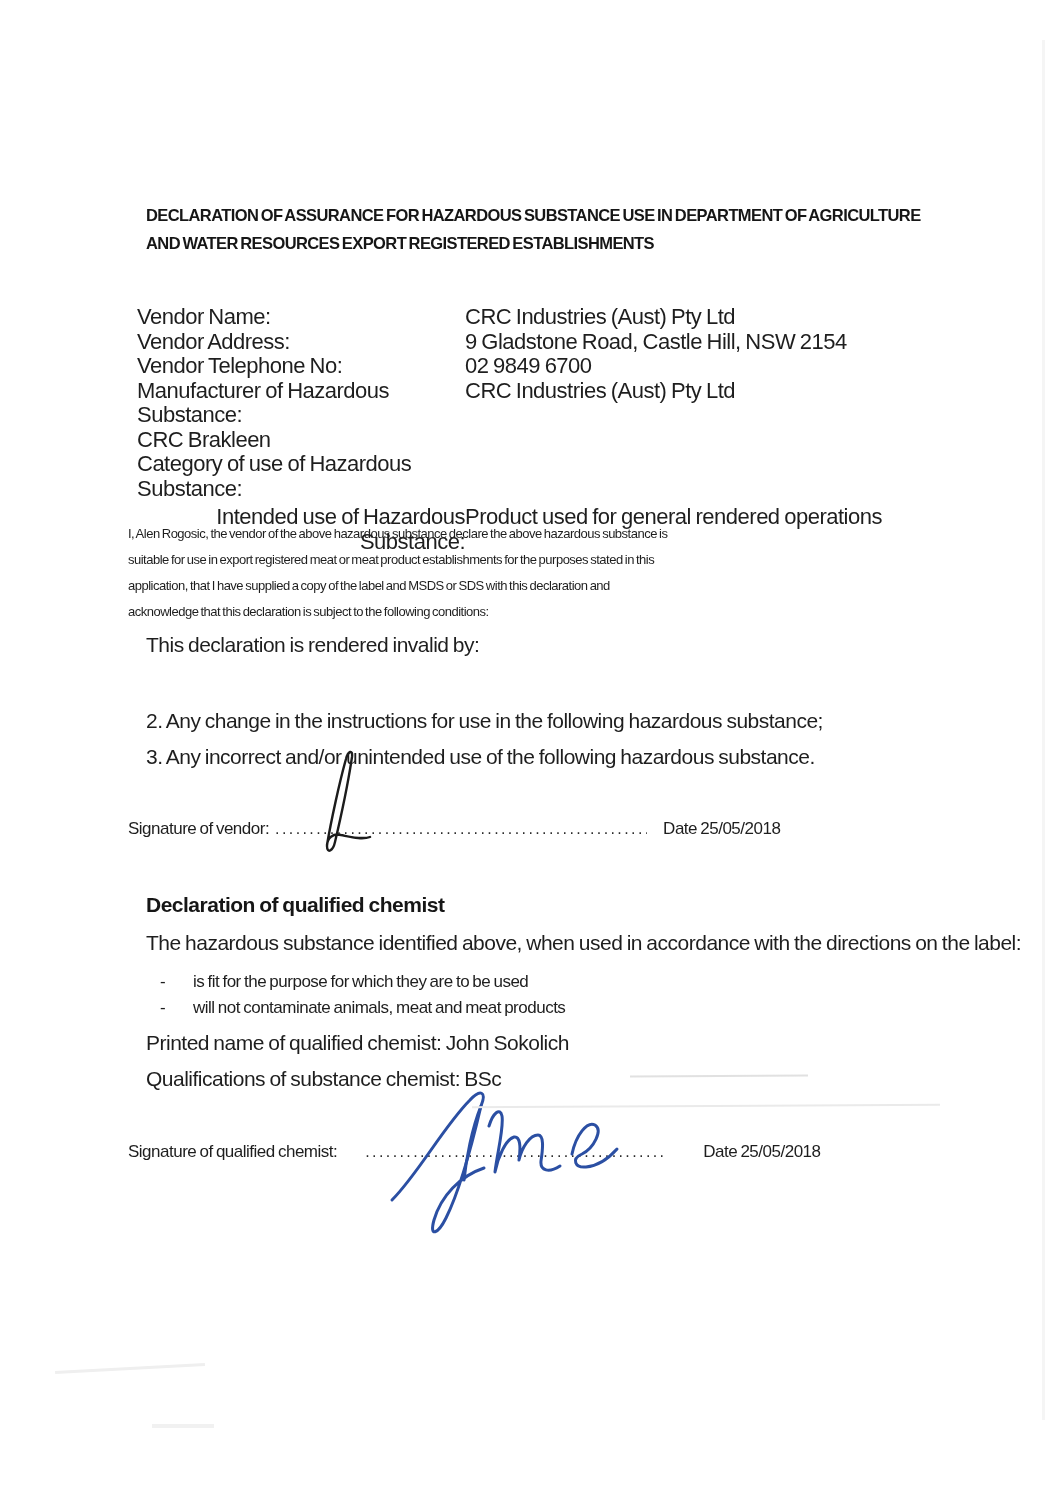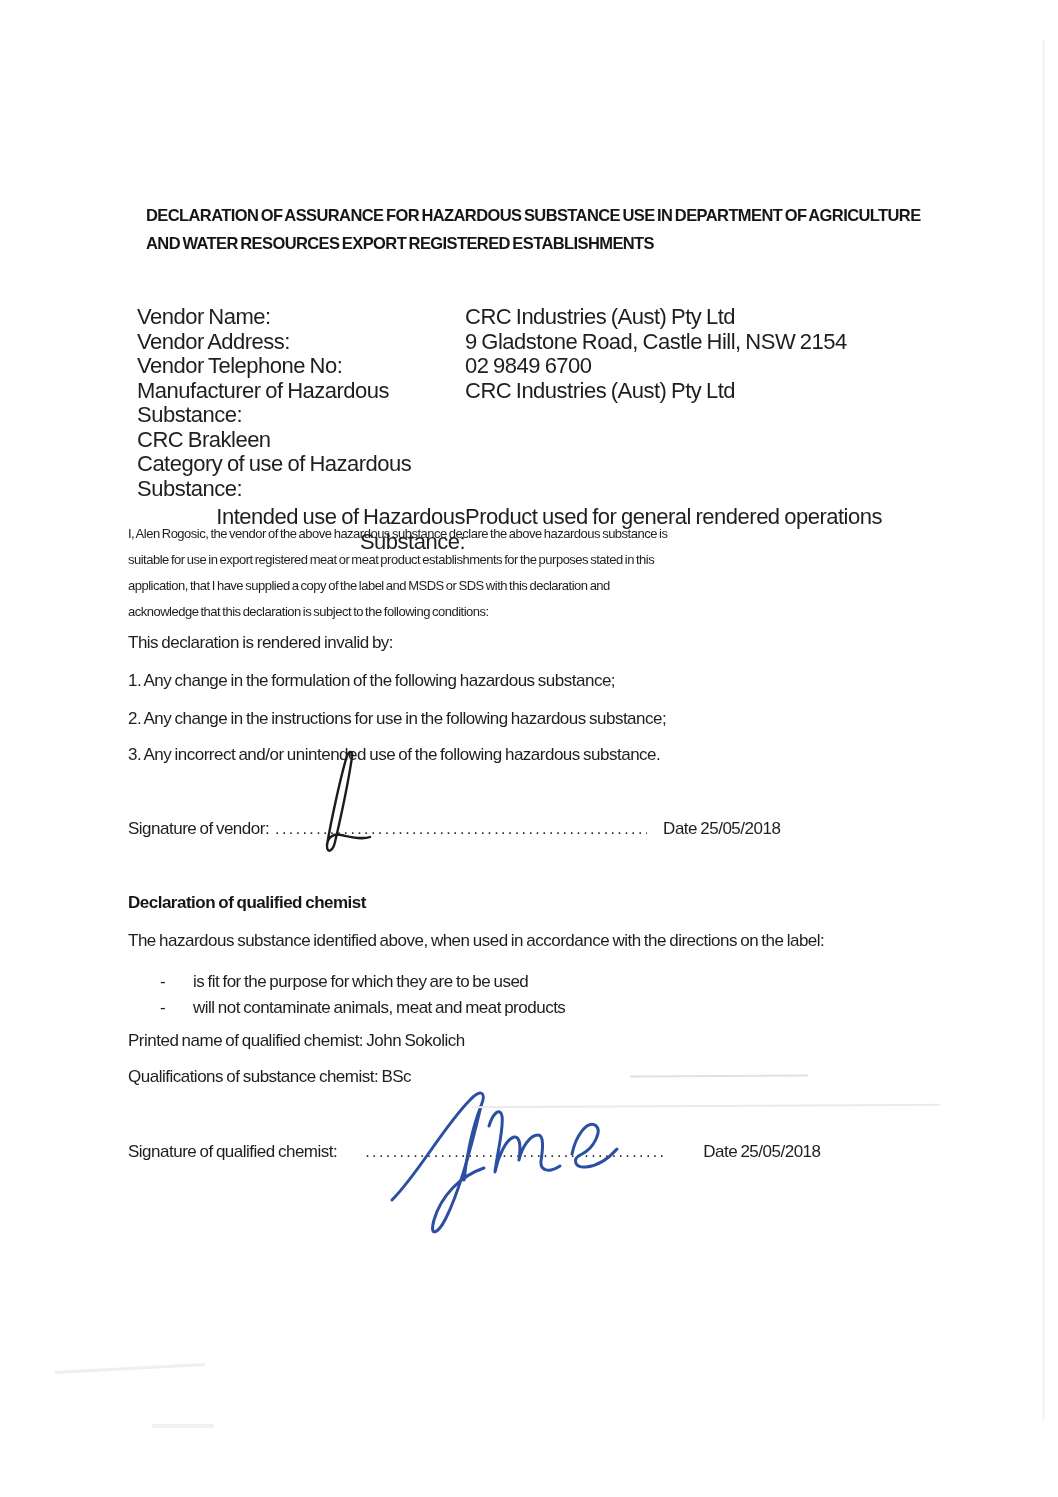--- a/index.html
+++ b/index.html
@@ -22,21 +22,21 @@
   }
   .info{left:137px;top:305px;width:890px;font-size:22px;line-height:24.5px;}
   .info-row{display:flex;align-items:flex-start;}
   .info-label{width:328px;flex:none;}
   .info-value{white-space:pre-line;}
   .row-intended{margin-top:4px;text-align:right;}
   .para{
     left:128px;top:521px;width:930px;
     font-size:13px;line-height:26px;white-space:pre-line;margin:0;
   }
-  .line{left:128px;font-size:17px;margin:0;white-space:nowrap;}
+  .line{left:146px;font-size:21px;margin:0;white-space:nowrap;}
   .sig-row{
     left:128px;display:flex;align-items:baseline;
     font-size:17px;white-space:nowrap;
   }
   .dots{
     display:inline-block;overflow:hidden;white-space:nowrap;
     letter-spacing:2.4px;color:#2a2a2a;margin-left:6px;
     font-size:16px;
   }
   .dots-vendor{width:372px;}
@@ -95,21 +95,20 @@
       <span class="info-value">Product used for general rendered operations</span>
     </div>
   </div>
 
   <p class="abs para">I, Alen Rogosic, the vendor of the above hazardous substance declare the above hazardous substance is
 suitable for use in export registered meat or meat product establishments for the purposes stated in this
 application, that I have supplied a copy of the label and MSDS or SDS with this declaration and
 acknowledge that this declaration is subject to the following conditions:</p>
 
   <p class="abs line" style="top:633px;">This declaration is rendered invalid by:</p>
-  <p class="abs line" style="top:671px;">1. Any change in the formulation of the following hazardous substance;</p>
   <p class="abs line" style="top:709px;">2. Any change in the instructions for use in the following hazardous substance;</p>
   <p class="abs line" style="top:745px;">3. Any incorrect and/or unintended use of the following hazardous substance.</p>
 
   <div class="abs sig-row" style="top:819px;">
     <span>Signature of vendor:</span>
     <span class="dots dots-vendor">........................................................................................................................</span>
     <span class="date"><span>Date</span> <span>25/05/2018</span></span>
   </div>
 
   <svg class="abs sig-svg" style="left:296px;top:746px;" width="86" height="114" viewBox="0 0 86 114">

